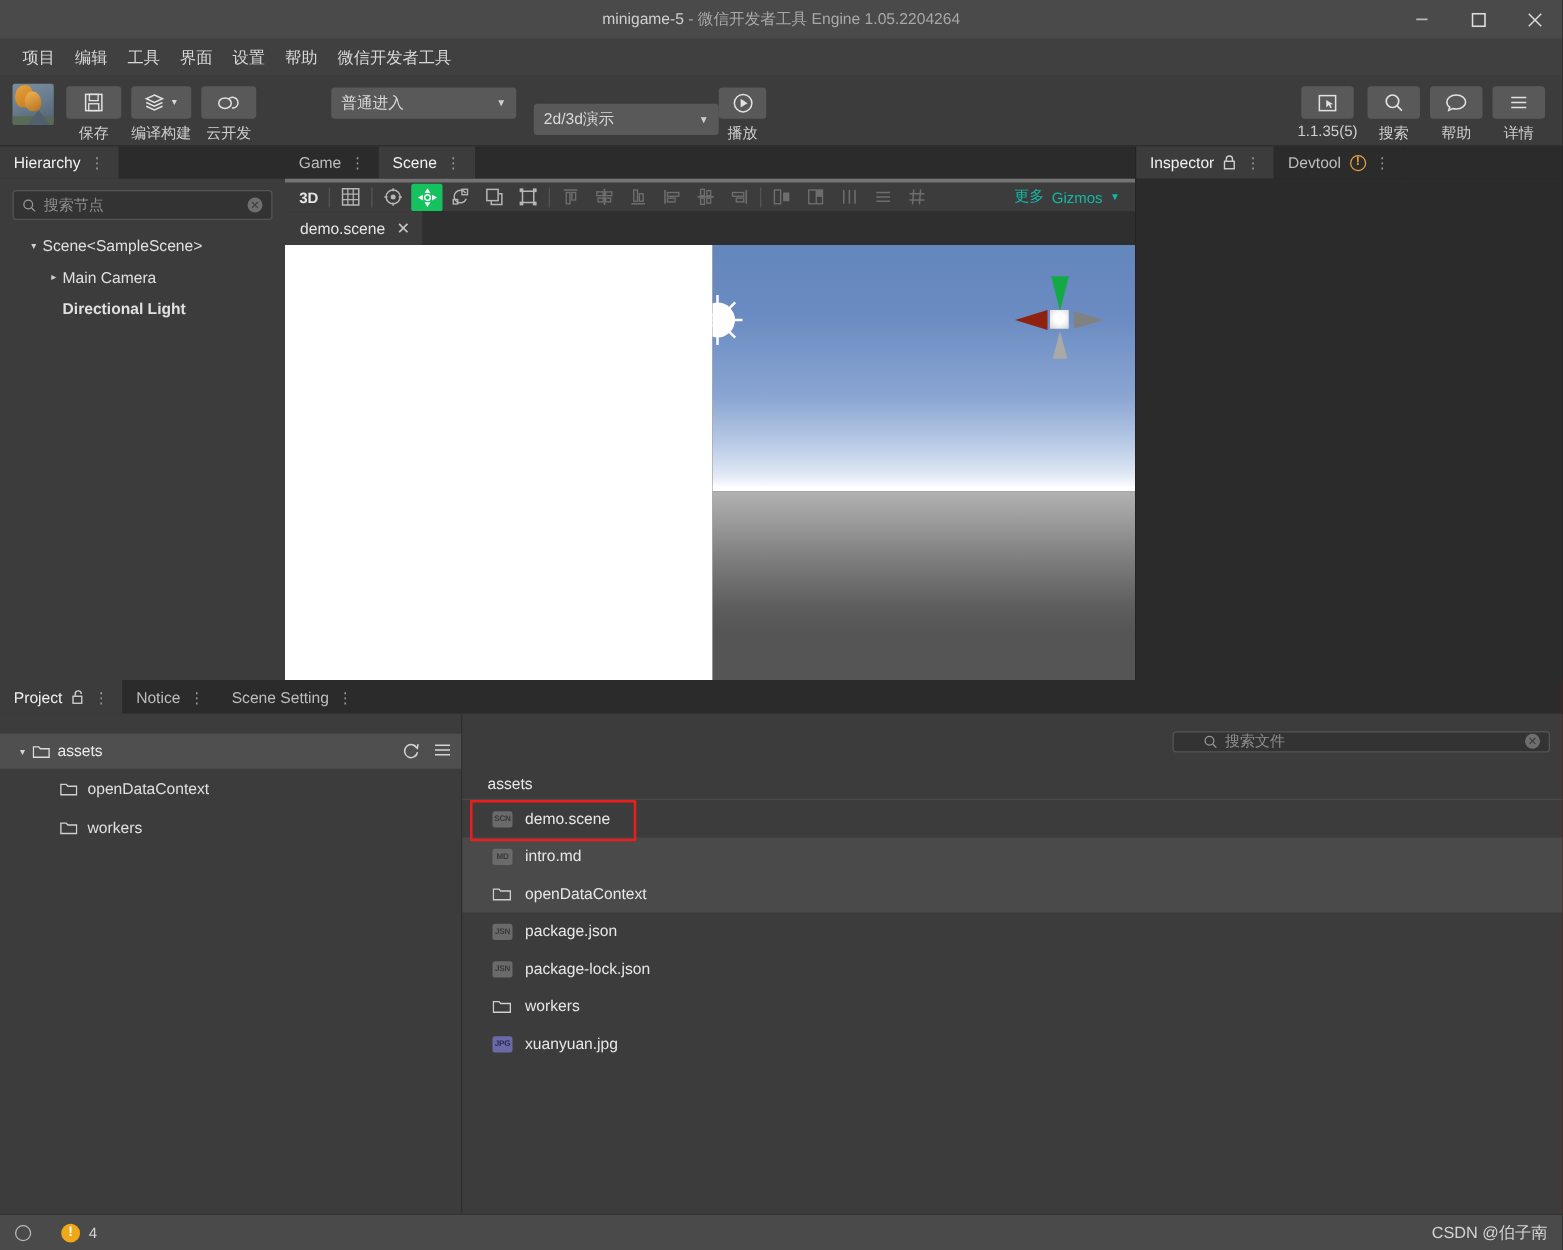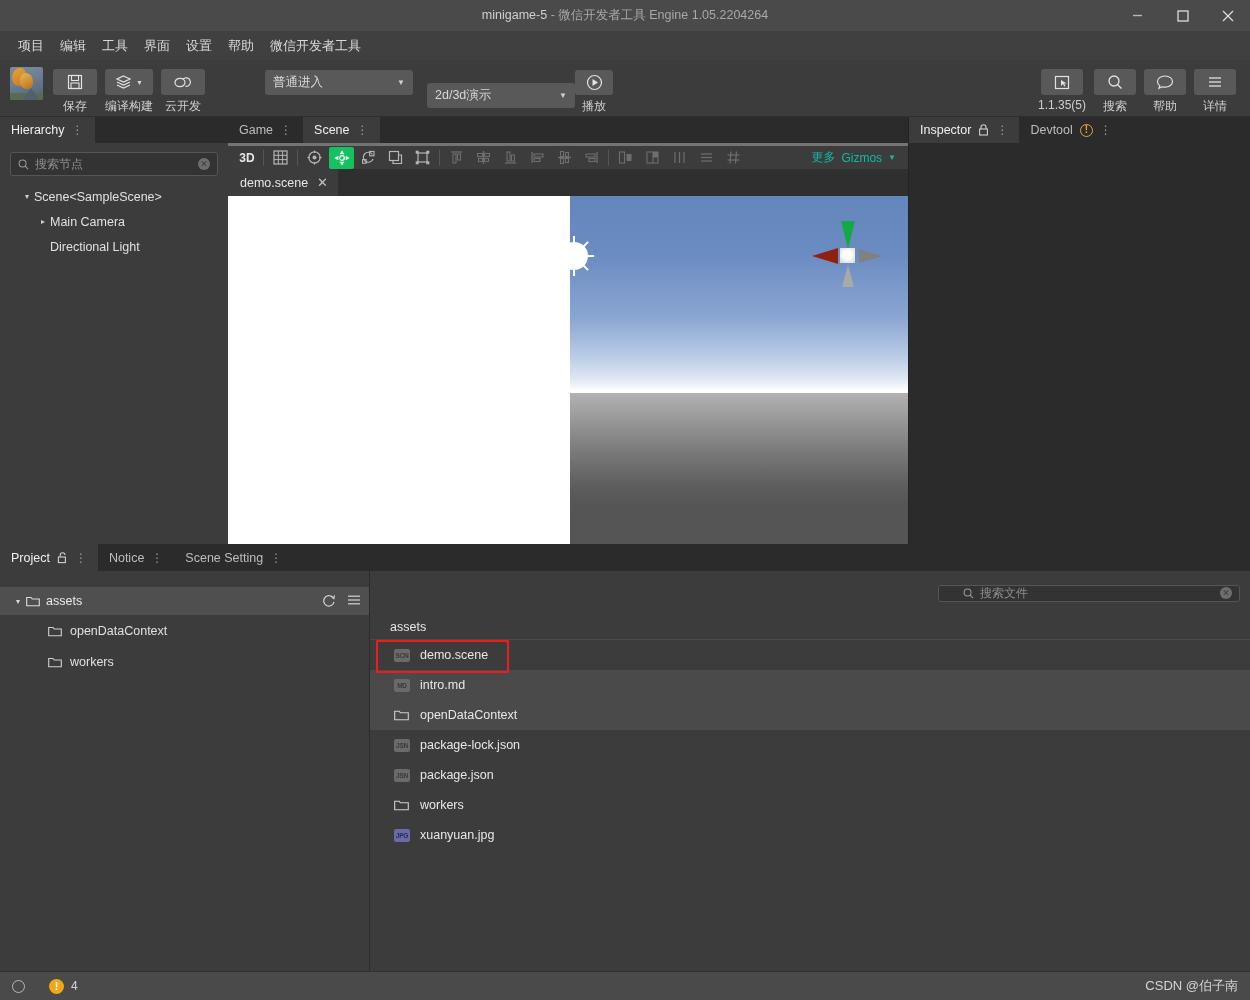--- a/index.html
+++ b/index.html
@@ -420,21 +420,21 @@
         </div>
 
         <div class="tree-row" style="padding-left:20px;">
           <span class="tw">▾</span>
           <span>Scene&lt;SampleScene&gt;</span>
         </div>
         <div class="tree-row" style="padding-left:36px;">
           <span class="tw">▸</span>
           <span>Main Camera</span>
         </div>
-        <div class="tree-row" style="padding-left:36px;">
+        <div class="tree-row" style="padding-left:36px;font-weight:bold;">
           <span class="tw"></span>
           <span>Directional Light</span>
         </div>
       </div>
     </div>
 
     <div class="center-col">
       <div class="panel-tabs">
         <div class="ptab">
           <span>Game</span>
@@ -748,25 +748,25 @@
           <div class="file-row hi">
             <span style="width:16px;flex:none;">
               <svg width="15" height="12" viewBox="0 0 15 12">
                 <path d="M0.7 2.3 H5.2 L6.5 3.8 H14.3 V10.8 H0.7 Z" fill="none" stroke="#cfcfcf" stroke-width="1.1"></path>
               </svg>
             </span>
             <span>openDataContext</span>
           </div>
           <div class="file-row">
             <span class="ftype">JSN</span>
-            <span>package-lock.json</span>
+            <span>package.json</span>
           </div>
           <div class="file-row">
             <span class="ftype">JSN</span>
-            <span>package.json</span>
+            <span>package-lock.json</span>
           </div>
           <div class="file-row">
             <span style="width:16px;flex:none;">
               <svg width="15" height="12" viewBox="0 0 15 12">
                 <path d="M0.7 2.3 H5.2 L6.5 3.8 H14.3 V10.8 H0.7 Z" fill="none" stroke="#cfcfcf" stroke-width="1.1"></path>
               </svg>
             </span>
             <span>workers</span>
           </div>
           <div class="file-row">

